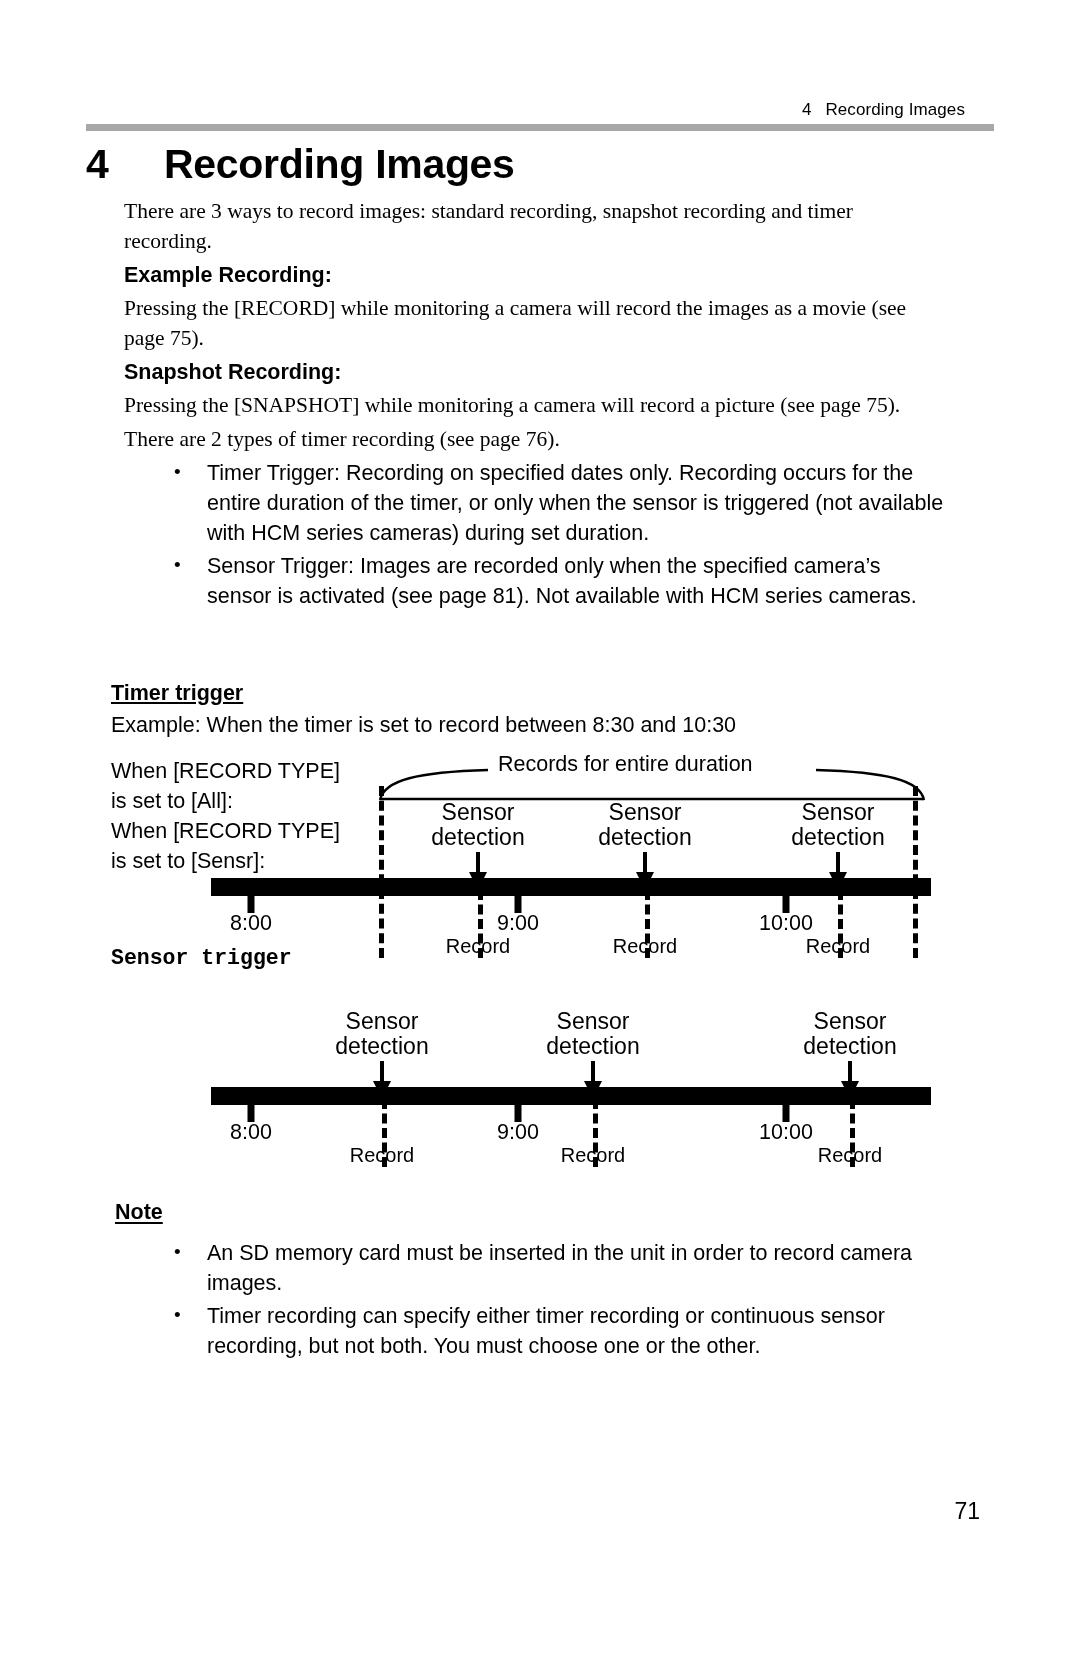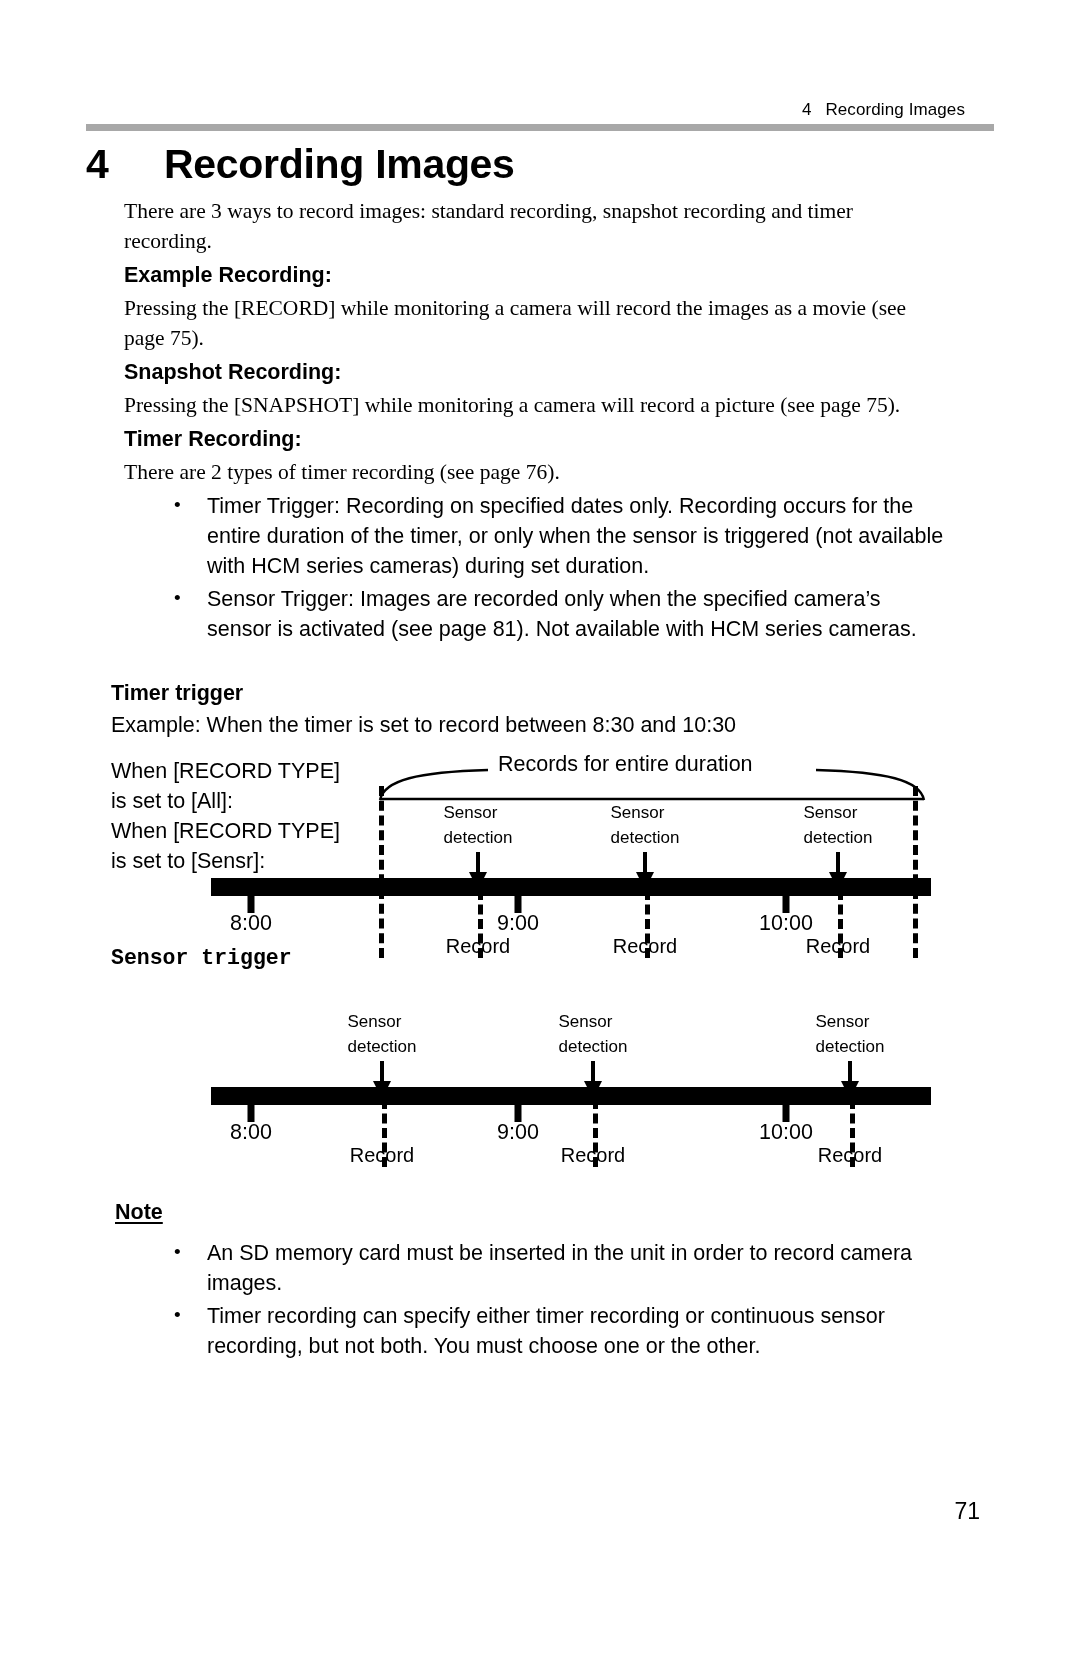--- a/index.html
+++ b/index.html
@@ -98,21 +98,21 @@
   }
 
   
   .sec-head {
     position: absolute;
     left: 111px;
     font-size: 21.5px;
     font-weight: bold;
     white-space: nowrap;
   }
-  #timer-trigger-heading { top: 681px; }
+  #timer-trigger-heading { top: 681px; text-decoration: underline; }
   #sensor-trigger-heading { top: 946px; font-family: Liberation Mono, monospace; }
 
   .example-line {
     position: absolute;
     left: 111px;
     top: 713px;
     font-size: 21.5px;
     white-space: nowrap;
   }
 
@@ -143,22 +143,23 @@
   }
 
   .brace-svg {
     position: absolute;
     left: 378px;
     top: 12px;
   }
 
   .sensor-label {
     position: absolute;
-    font-size: 17px;
+    font-size: 23px;
     line-height: 25px;
+    text-align: center;
     white-space: nowrap;
     transform: translateX(-50%);
   }
 
   .arrow-svg { position: absolute; transform: translateX(-50%); }
 
   .timebar {
     position: absolute;
     height: 18px;
     background: #000000;
@@ -248,21 +249,20 @@
 
   <div class="body-block">
     <p class="para">There are 3 ways to record images: standard recording, snapshot recording and timer recording.</p>
 
     <div class="subhead">Example Recording:</div>
     <p class="para">Pressing the [RECORD] while monitoring a camera will record the images as a movie (see page 75).</p>
 
     <div class="subhead">Snapshot Recording:</div>
     <p class="para">Pressing the [SNAPSHOT] while monitoring a camera will record a picture (see page 75).</p>
 
-    <div class="subhead">Timer Recording:</div>
     <p class="para tight">There are 2 types of timer recording (see page 76).</p>
 
     <ul class="bullets">
       <li>
         <span class="bul">•</span>
         <span>Timer Trigger: Recording on specified dates only. Recording occurs for the entire duration of the timer, or only when the sensor is triggered (not available with HCM series cameras) during set duration.</span>
       </li>
       <li>
         <span class="bul">•</span>
         <span>Sensor Trigger: Images are recorded only when the specified camera’s sensor is activated (see page 81). Not available with HCM series cameras.</span>

